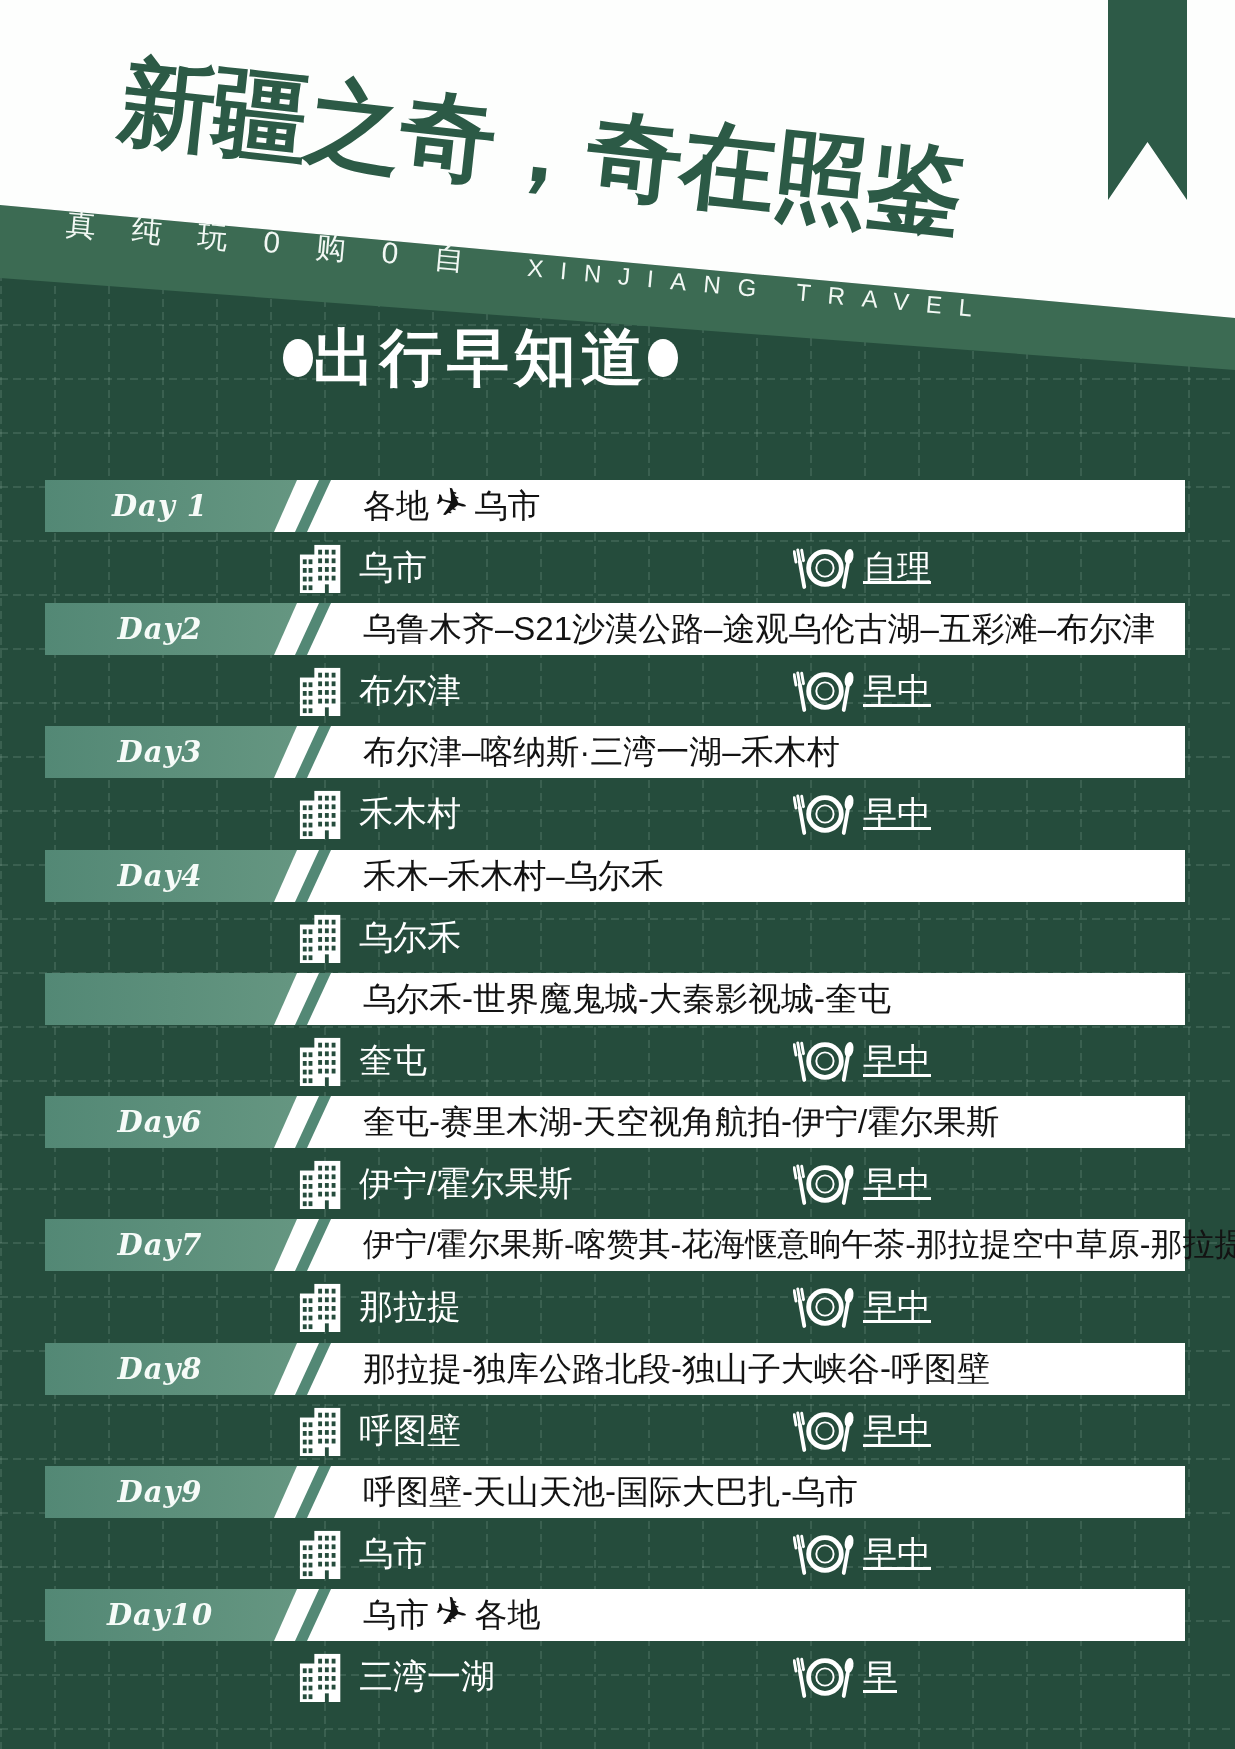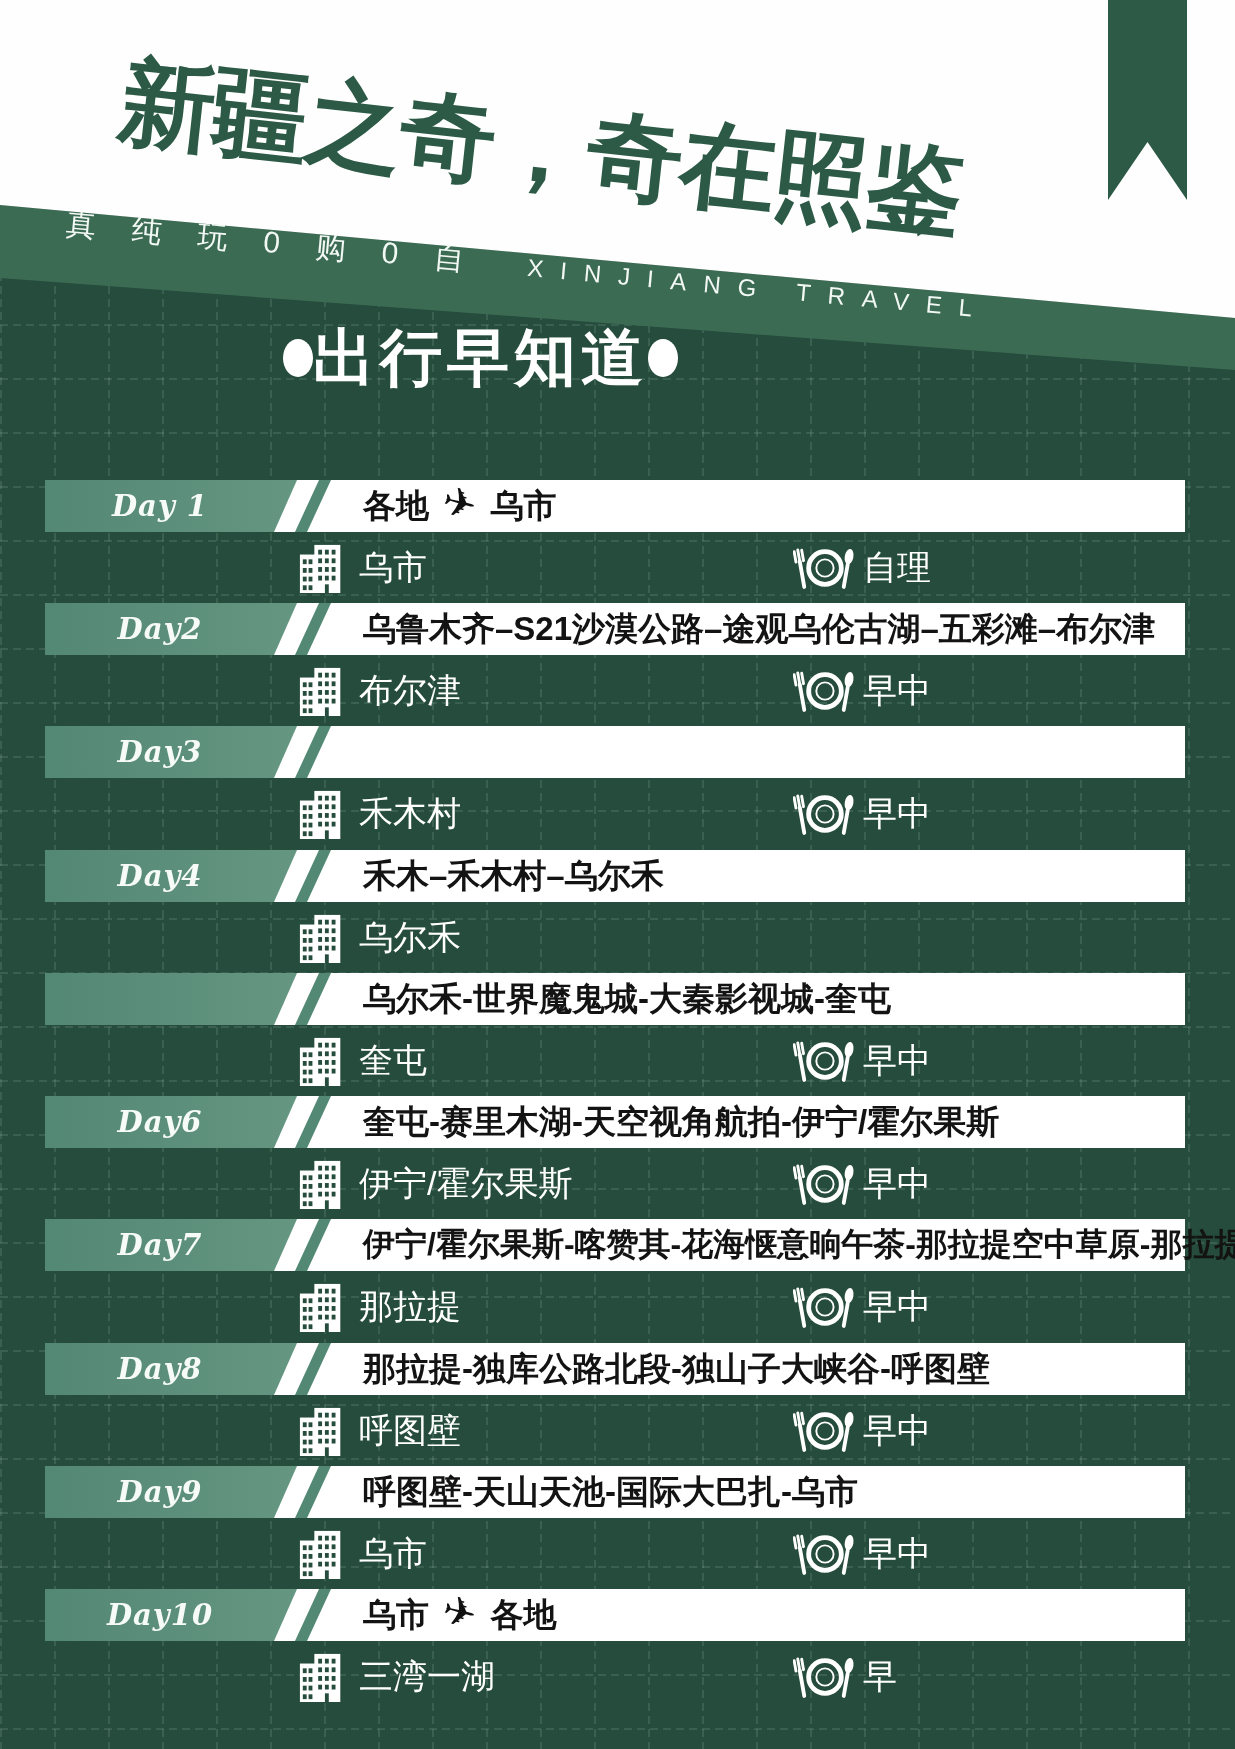--- a/index.html
+++ b/index.html
@@ -37,29 +37,29 @@
   .bar{position:relative;height:52px;background:#ffffff;text-align:right;}
   .dlabel{position:absolute;left:0;top:0;width:252px;height:52px;
        background:linear-gradient(90deg,#538875,#659681);
        clip-path:polygon(0 0,252px 0,229px 100%,0 100%);}
   .stripe{position:absolute;left:248px;top:0;width:42px;height:52px;background:#538875;
        clip-path:polygon(26px 0,38px 0,14px 100%,2px 100%);}
   .dlabel-text{position:absolute;left:0;top:0;width:230px;height:52px;
        display:flex;align-items:center;justify-content:center;
        font-family:"DejaVu Serif",serif;font-style:italic;font-weight:700;
        font-size:29px;color:#f6fbf8;letter-spacing:1px;}
-  .route{position:absolute;left:318px;top:0;height:52px;display:flex;align-items:center;gap:12px;
-       font-weight:700;font-size:33px;color:#131313;white-space:nowrap;letter-spacing:0;}
+  .route{position:absolute;left:318px;top:0;height:52px;display:flex;align-items:center;gap:4px;
+       font-weight:400;font-size:33px;color:#131313;white-space:nowrap;letter-spacing:0;}
   .plane{display:inline-block;font-size:40px;line-height:1;transform:rotate(14deg);
        color:#111;font-family:"DejaVu Sans",sans-serif;margin:0 2px 6px 2px;}
   .meta{position:absolute;left:0;top:52px;width:100%;height:71px;}
   .hgroup{position:absolute;left:253px;top:0;height:71px;display:flex;align-items:center;gap:11px;
        color:#fff;font-size:34px;}
   .mgroup{position:absolute;left:748px;top:0;height:71px;display:flex;align-items:center;gap:8px;
-       color:#fff;font-size:34px;}
+       color:#fff;font-size:34px;text-decoration:underline;}
   .icon-svg{display:block;}
 </style>
 </head>
 <body>
 
 <div class="poster">
 
   <div class="band"></div>
   <div class="header-white"></div>
   <div class="calli">新疆之奇，奇在照鉴</div>
@@ -196,20 +196,21 @@
         <span>早中</span>
       </div>
     </div>
   </div>
 
   <div class="day" style="top:726px">
     <div class="bar">
       <div class="dlabel"></div>
       <div class="stripe"></div>
       <div class="dlabel-text">Day3</div>
+      <div class="route">布尔津–喀纳斯·三湾一湖–禾木村</div>
     </div>
     <div class="meta">
       <div class="hgroup">
         <svg class="icon-svg" width="50" height="50" viewBox="0 0 52 52">
             <g fill="#fff">
               <rect x="2" y="12" width="20" height="40"></rect>
               <rect x="17" y="2" width="27" height="50"></rect>
             </g>
             <g fill="#254C3C">
               <rect x="5" y="17" width="4" height="5"></rect>

